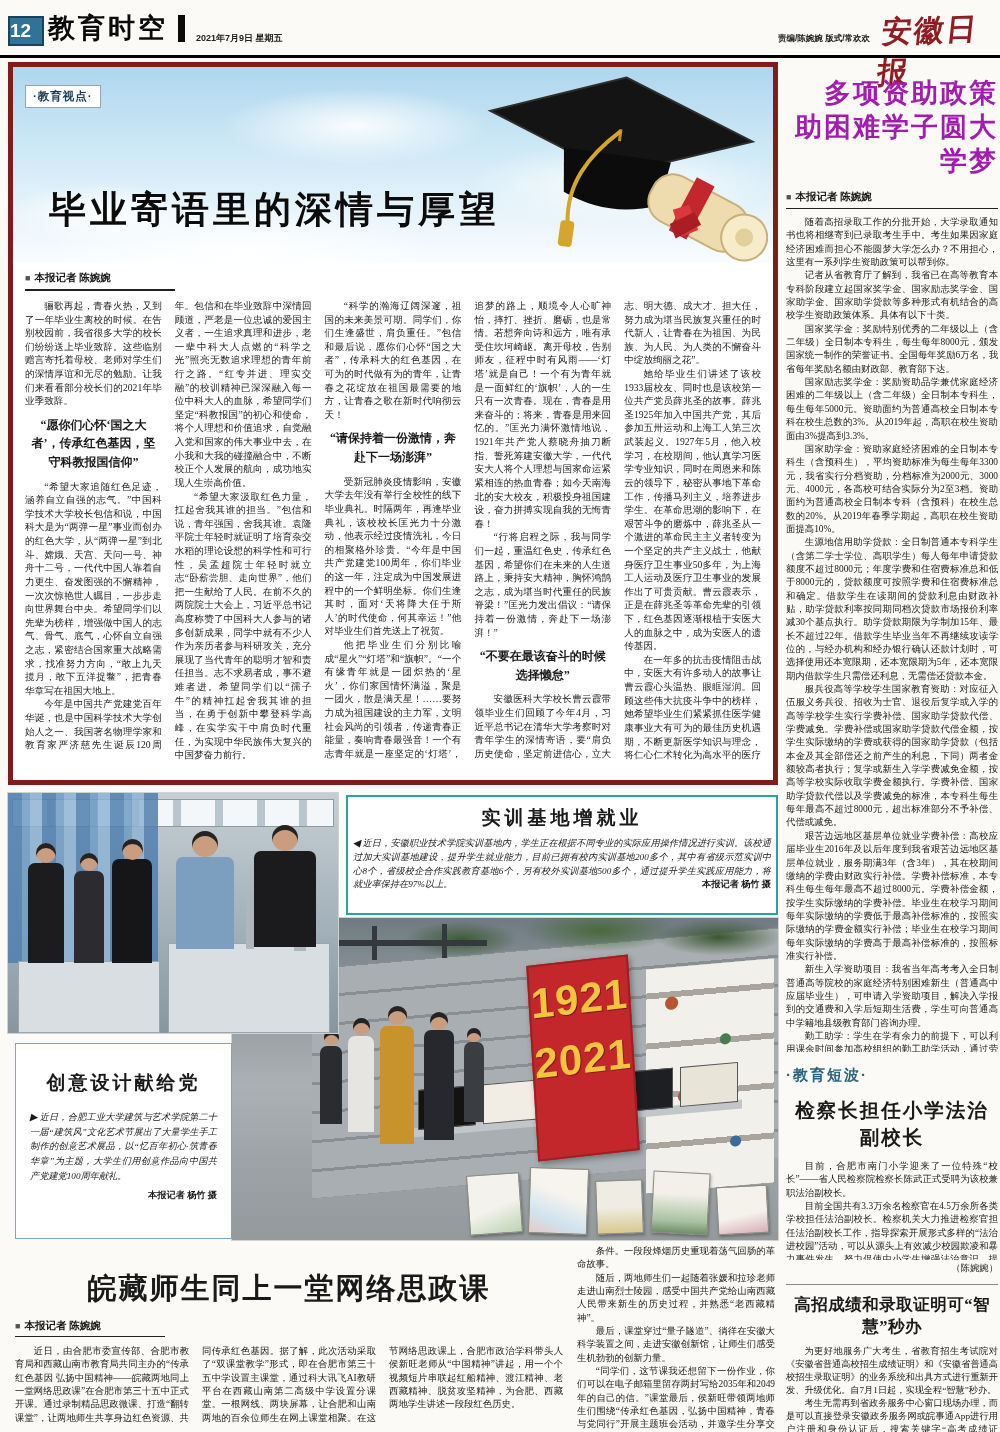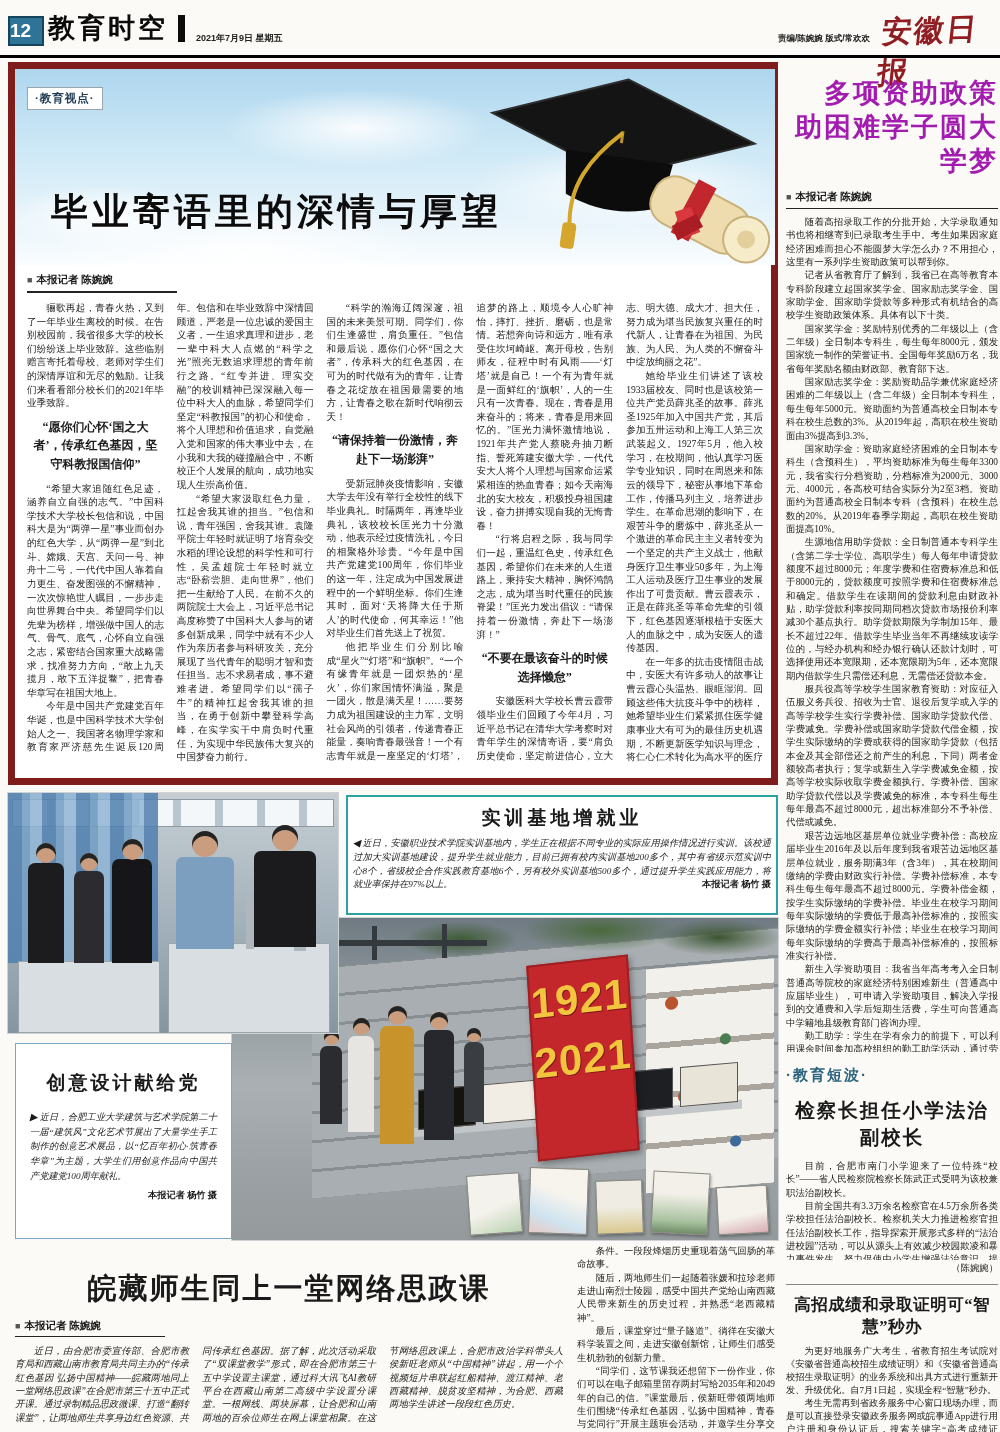--- a/index.html
+++ b/index.html
@@ -10,21 +10,21 @@
   .pagenum{left:8px;top:16px;width:32px;height:26px;background:#2f7496;border:2px solid #14455c;
            color:#fff;font:900 19px/26px "Liberation Sans",sans-serif;text-align:left;}
   .section-name{left:48px;top:10px;font:900 27px "Liberation Sans",sans-serif;letter-spacing:3px;color:#0b0b0b;}
   .section-bar{left:178px;top:15px;width:7px;height:27px;background:#0b0b0b;}
   .issue-date{left:196px;top:32px;font:bold 9px "Liberation Sans",sans-serif;color:#222;}
   .editors{left:778px;top:33px;font:bold 8.5px "Liberation Sans",sans-serif;color:#222;}
   .masthead-logo{left:880px;top:10px;font:900 30px "Liberation Serif",serif;color:#8f1d22;
                  letter-spacing:2px;transform:skewX(-8deg) rotate(-2deg);}
   .toprule{left:0;top:55px;width:1000px;height:3px;background:#000;}
   
-  .feature{left:8px;top:62px;width:770px;height:723px;border:7px solid #7f1d1d;background:#fff;box-sizing:border-box;}
+  .feature{left:8px;top:62px;width:770px;height:723px;border:5px solid #7f1d1d;background:#fff;box-sizing:border-box;}
   .feat-sky{position:absolute;left:0;top:0;width:760px;height:196px;overflow:hidden;
      background:
        radial-gradient(ellipse 150px 45px at 12% 75%, rgba(255,255,255,.95), rgba(255,255,255,0) 70%),
        radial-gradient(ellipse 190px 55px at 45% 30%, rgba(255,255,255,.9), rgba(255,255,255,0) 70%),
        radial-gradient(ellipse 220px 60px at 80% 60%, rgba(255,255,255,.85), rgba(255,255,255,0) 70%),
        radial-gradient(ellipse 260px 70px at 30% 95%, rgba(255,255,255,.95), rgba(255,255,255,0) 75%),
        linear-gradient(180deg,#aed6ee 0%,#cde8f6 40%,#eef7fc 85%,#fafdff 100%);}
   .viewpoint-tag{position:absolute;left:12px;top:18px;background:#fff;border:1px solid #9aa4ad;
      padding:3px 7px;font:bold 11.5px "Liberation Sans",sans-serif;color:#1d3a52;letter-spacing:1px;}
   .feat-headline{position:absolute;left:36px;top:118px;font:900 37px "Liberation Sans",sans-serif;
@@ -103,21 +103,21 @@
   .cb-title{text-align:center;font:900 19px "Liberation Serif",serif;letter-spacing:3px;}
   .cb-text{margin-top:14px;font-size:9.2px;line-height:1.6;text-align:justify;font-style:italic;}
   .cb-credit{display:block;text-align:right;font-style:normal;font-weight:bold;margin-top:4px;}
   
   .campus{left:15px;top:1243px;width:760px;height:189px;overflow:hidden;}
   .campus-label{font:900 14px "Liberation Sans",sans-serif;color:#2a647f;letter-spacing:1px;}
   .campus-left{position:absolute;left:0;top:18px;width:548px;}
   .campus-headline{text-align:center;font:900 29px "Liberation Serif",serif;letter-spacing:2px;margin:8px 0 10px;}
   .campus-byline{width:150px;border-bottom:1.5px solid #222;padding-bottom:3px;
      font:bold 10.5px "Liberation Sans",sans-serif;}
-  .campus-cols{margin-top:8px;height:84px;column-count:3;column-gap:13px;column-fill:auto;overflow:hidden;font-style:italic;}
+  .campus-cols{margin-top:8px;height:84px;column-count:3;column-gap:13px;column-fill:auto;overflow:hidden;}
   .campus-col4{position:absolute;right:0;top:2px;width:198px;height:186px;overflow:hidden;}
 </style>
 </head>
 <body>
 
 <div class="page">
 
   <div class="abs pagenum">12</div>
   <div class="abs section-name">教育时空</div>
   <div class="abs section-bar"></div>

